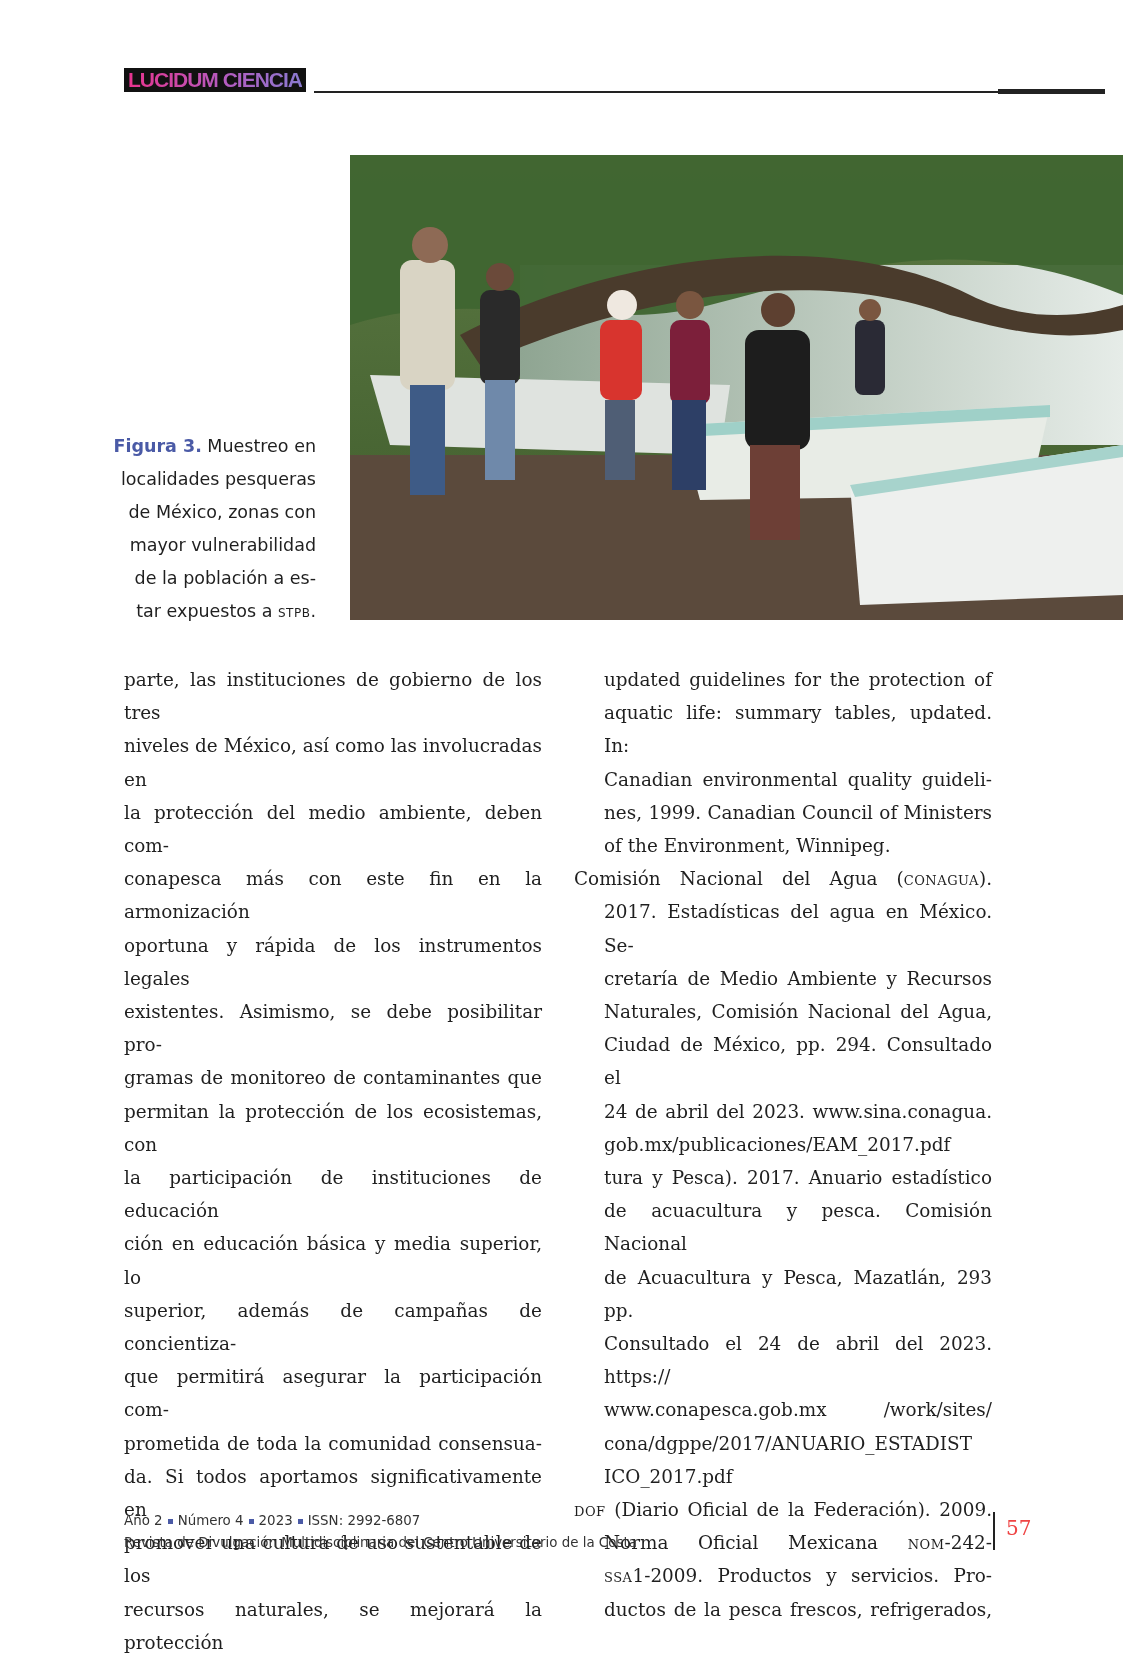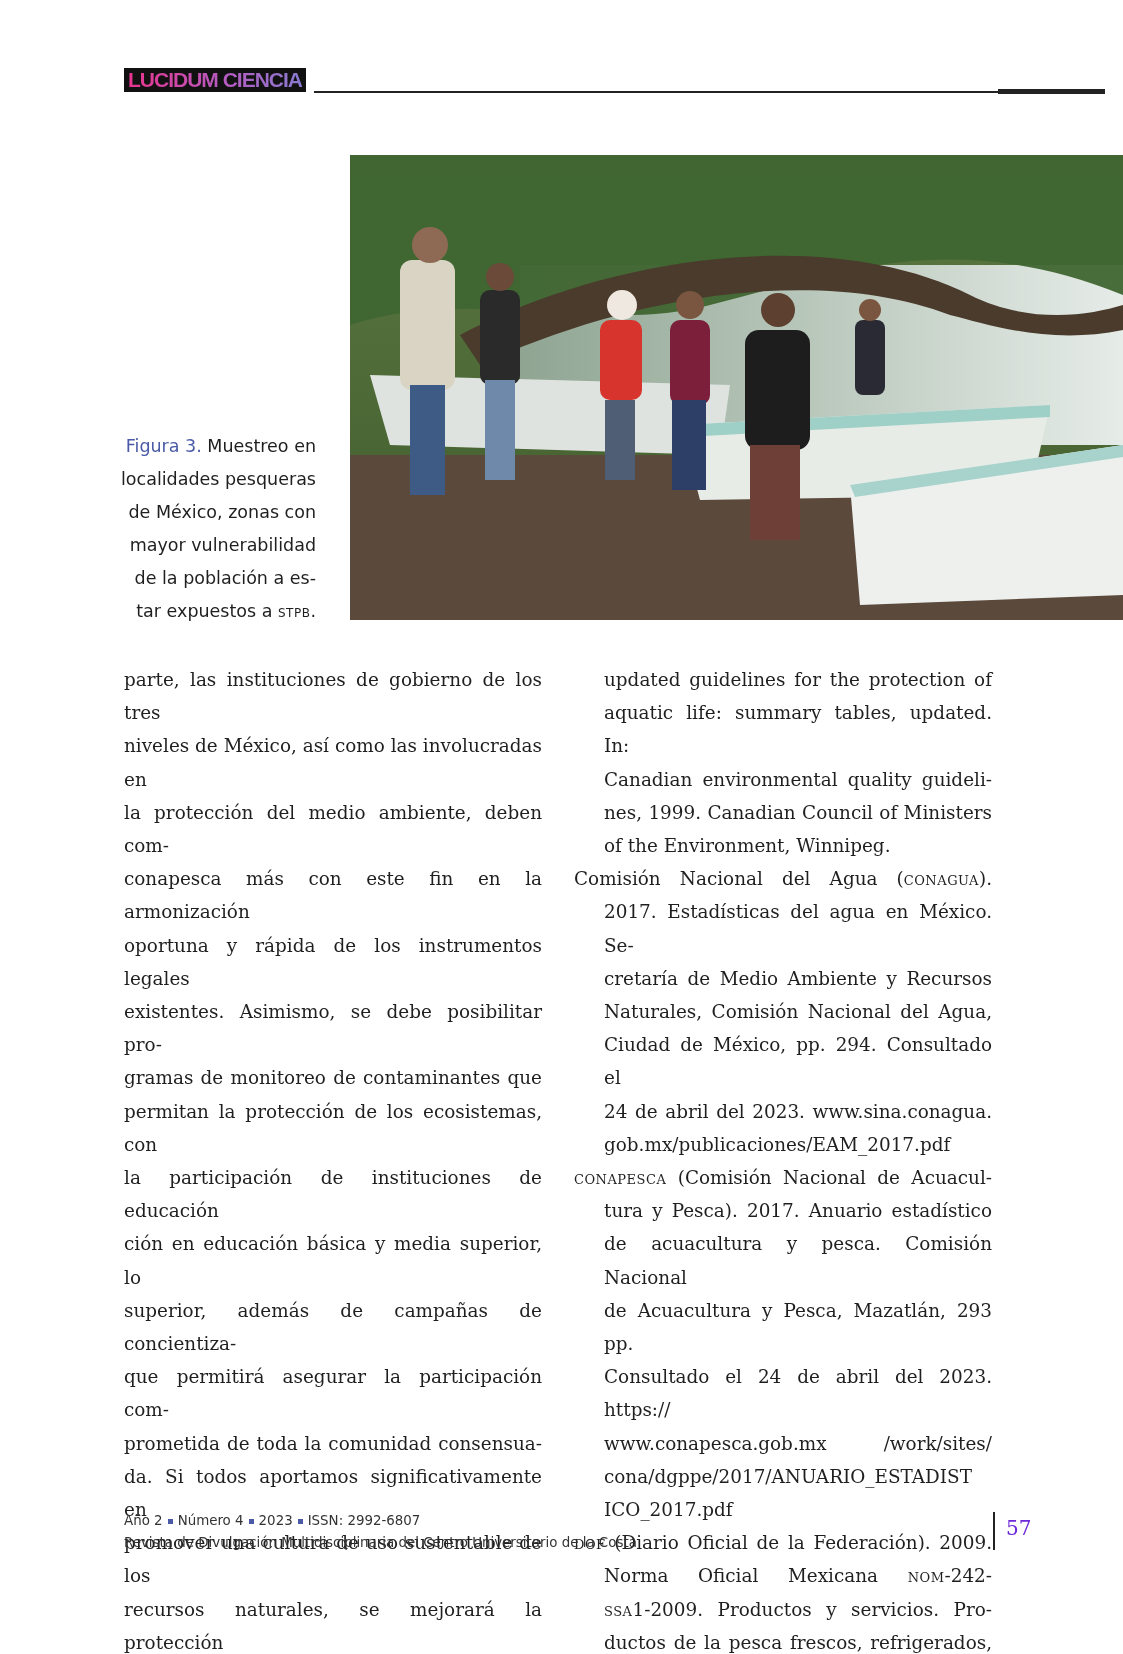--- a/index.html
+++ b/index.html
@@ -6,34 +6,34 @@
   body { width:1123px; height:1654px; position:relative; overflow:hidden; font-family:"DejaVu Serif", serif; color:#1f1f1f; }
   .header { position:absolute; left:124px; top:68px; width:981px; height:26px; }
   .logo { position:absolute; left:0; top:0; height:24px; background:#111; padding:0 4px; display:flex; align-items:center;
           font-family:"Liberation Sans", sans-serif; font-weight:bold; font-size:21px; letter-spacing:-1px; line-height:24px; transform-origin:left; }
   .logo span { background:linear-gradient(90deg,#e8348f 0%,#b55bc0 55%,#8a7ad0 100%); -webkit-background-clip:text; background-clip:text; color:transparent; }
   .header-rule { position:absolute; left:190px; right:0; top:23px; height:2px; background:#222; }
   .header-rule-thick { position:absolute; left:874px; right:0; top:21px; height:5px; background:#222; }
 
   .photo { position:absolute; left:350px; top:155px; width:773px; height:465px; overflow:hidden; background:#4d5a3a; }
   .caption { position:absolute; left:110px; top:430px; width:206px; text-align:right; font-family:"DejaVu Sans", sans-serif; font-size:17.5px; line-height:33px; color:#1f1f1f; }
-  .caption .fig-label { color:#4a5aa6; }
+  .caption .fig-label { color:#4a5aa6;font-weight:bold; }
 
   .col { position:absolute; font-size:18.4px; line-height:33.2px; text-align:justify; }
   .col-left { left:124px; top:663px; width:418px; }
   .col-right { left:574px; top:663px; width:418px; }
   .sc { font-variant:small-caps; text-transform:lowercase; letter-spacing:0.5px;margin-top:9px; }
   .ref-cont { padding-left:30px; }
   .line { display:block; text-align:justify; text-align-last:justify; }
   .line.last { text-align-last:left; }
 
   .footer { position:absolute; left:124px; top:1510px; font-family:"DejaVu Sans", sans-serif; font-size:13.4px; line-height:22px; color:#333; }
   .footer .dot { display:inline-block; width:5px; height:5px; background:#4a5aa6; margin:0 5px; vertical-align:middle; }
   .page-bar { position:absolute; left:993px; top:1512px; width:2px; height:38px; background:#222; }
-  .page-num { position:absolute; left:1006px; top:1516px; font-size:20px; color:#6d28d9; }
+  .page-num { position:absolute; left:1006px; top:1516px; font-size:20px; color:#ef4444; }
 </style>
 </head>
 <body>
 
 <div class="header">
   <div class="logo">
       <span>LUCIDUM CIENCIA</span>
     </div>
   <div class="header-rule"></div>
   <div class="header-rule-thick"></div>
@@ -128,21 +128,20 @@
     <div id="conagua-lines">
         <span class="line ref-cont">2017. Estadísticas del agua en México. Se-</span>
         <span class="line ref-cont">cretaría de Medio Ambiente y Recursos</span>
         <span class="line ref-cont">Naturales, Comisión Nacional del Agua,</span>
         <span class="line ref-cont">Ciudad de México, pp. 294. Consultado el</span>
         <span class="line ref-cont">24 de abril del 2023. www.sina.conagua.</span>
         <span class="line ref-cont last">gob.mx/publicaciones/EAM_2017.pdf</span>
       </div>
   </div>
   <div>
-    <span class="line"><span class="sc">conapesca</span><span> (Comisión Nacional de Acuacul-</span></span>
     <div id="conapesca-lines">
         <span class="line ref-cont">tura y Pesca). 2017. Anuario estadístico</span>
         <span class="line ref-cont">de acuacultura y pesca. Comisión Nacional</span>
         <span class="line ref-cont">de Acuacultura y Pesca, Mazatlán, 293 pp.</span>
         <span class="line ref-cont">Consultado el 24 de abril del 2023. https://</span>
         <span class="line ref-cont">www.conapesca.gob.mx /work/sites/</span>
         <span class="line ref-cont">cona/dgppe/2017/ANUARIO_ESTADIST</span>
         <span class="line ref-cont last">ICO_2017.pdf</span>
       </div>
   </div>

